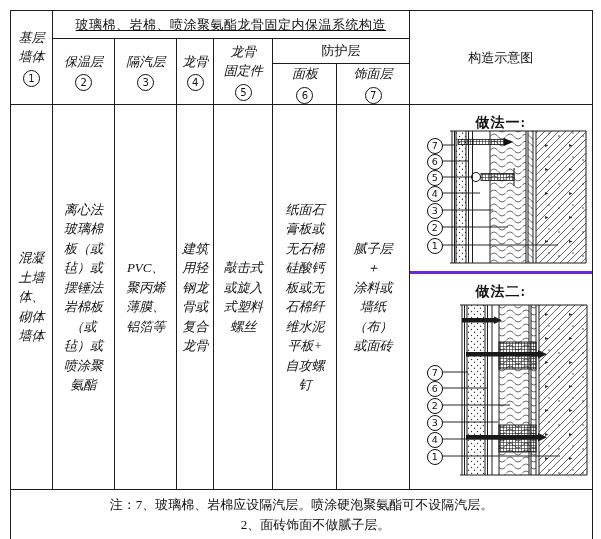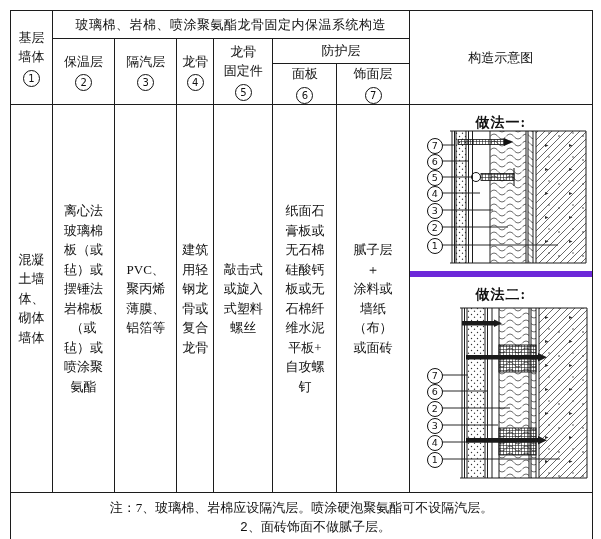--- a/index.html
+++ b/index.html
@@ -9,48 +9,48 @@
     overflow:hidden;
   }
   .sheet{position:absolute;left:10px;top:10px;}
   table.spec{
     border-collapse:collapse;table-layout:fixed;width:583px;
   }
   table.spec td{
     border:1px solid #1c1c1c;padding:0;text-align:center;vertical-align:middle;
     font-size:13px;line-height:1.5;overflow:hidden;
   }
-  .pre{white-space:pre-line;}
+  .pre{white-space:pre-line;font-style:italic;}
   .circ{
     display:inline-flex;width:15px;height:15px;border:1px solid #111;
     border-radius:50%;align-items:center;justify-content:center;
     font-size:10px;line-height:15px;margin-top:3px;
     font-family:"DejaVu Sans",sans-serif;background:#fff;
   }
   .hdr-label{display:block;}
-  td.title-cell{font-size:13px;letter-spacing:0.5px;}
+  td.title-cell{font-size:13px;letter-spacing:0.5px;text-decoration:underline;}
   td.diagram-cell{vertical-align:top;padding:0;}
   .diag{position:relative;width:100%;background:#fff;}
-  .d1{height:166px;border-bottom:6px solid #6d28d9;}
+  .d1{height:166px;border-bottom:3px solid #6d28d9;}
   .d2{height:215px;}
   .diag-title{
     position:absolute;top:7px;left:0;width:100%;text-align:center;
     font-size:14px;font-weight:bold;letter-spacing:1px;z-index:2;
   }
   .diag svg.section{position:absolute;left:0;top:0;z-index:1;}
   .callout{
     position:absolute;width:14px;height:14px;border:1px solid #111;
     border-radius:50%;background:#fff;font-size:9.5px;line-height:14px;
     text-align:center;z-index:3;font-family:"DejaVu Sans",sans-serif;
   }
   td.notes-cell{
     text-align:left;vertical-align:middle;padding-left:14px;font-size:13.5px;
     line-height:1.65;
   }
-  .note-l2{margin-left:28px;font-family:Liberation Mono, monospace;}
+  .note-l2{margin-left:28px;}
 </style>
 </head>
 <body>
 
 <svg width="0" height="0" style="position:absolute" aria-hidden="true">
   <defs>
     <pattern id="p-hatch" width="7" height="7" patternUnits="userSpaceOnUse">
       <path d="M-1,8 L8,-1" stroke="#2a2a2a" stroke-width="0.7" fill="none"></path>
     </pattern>
     <pattern id="p-wool" width="16" height="7" patternUnits="userSpaceOnUse">

